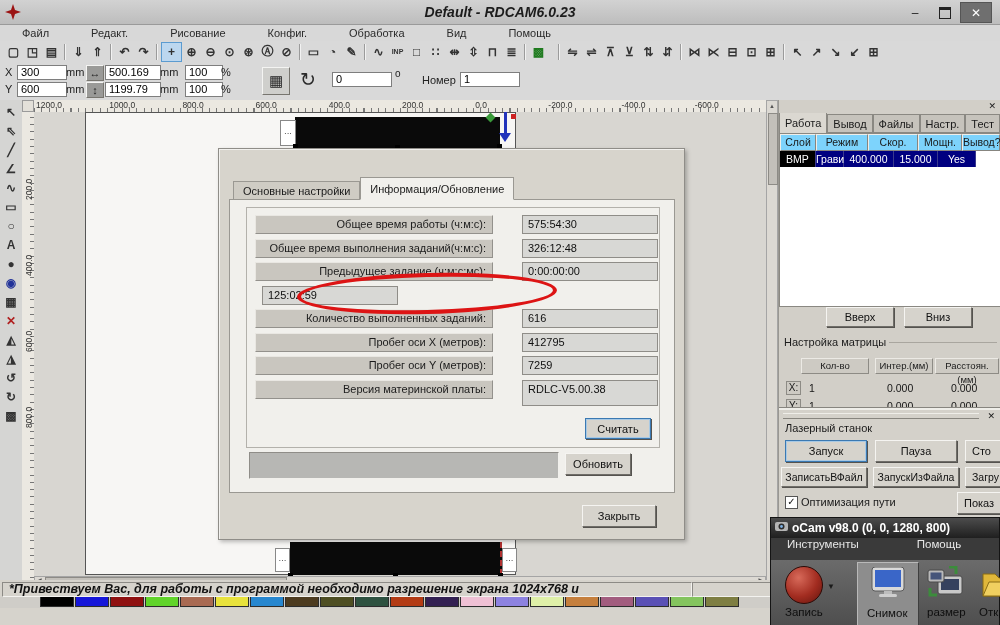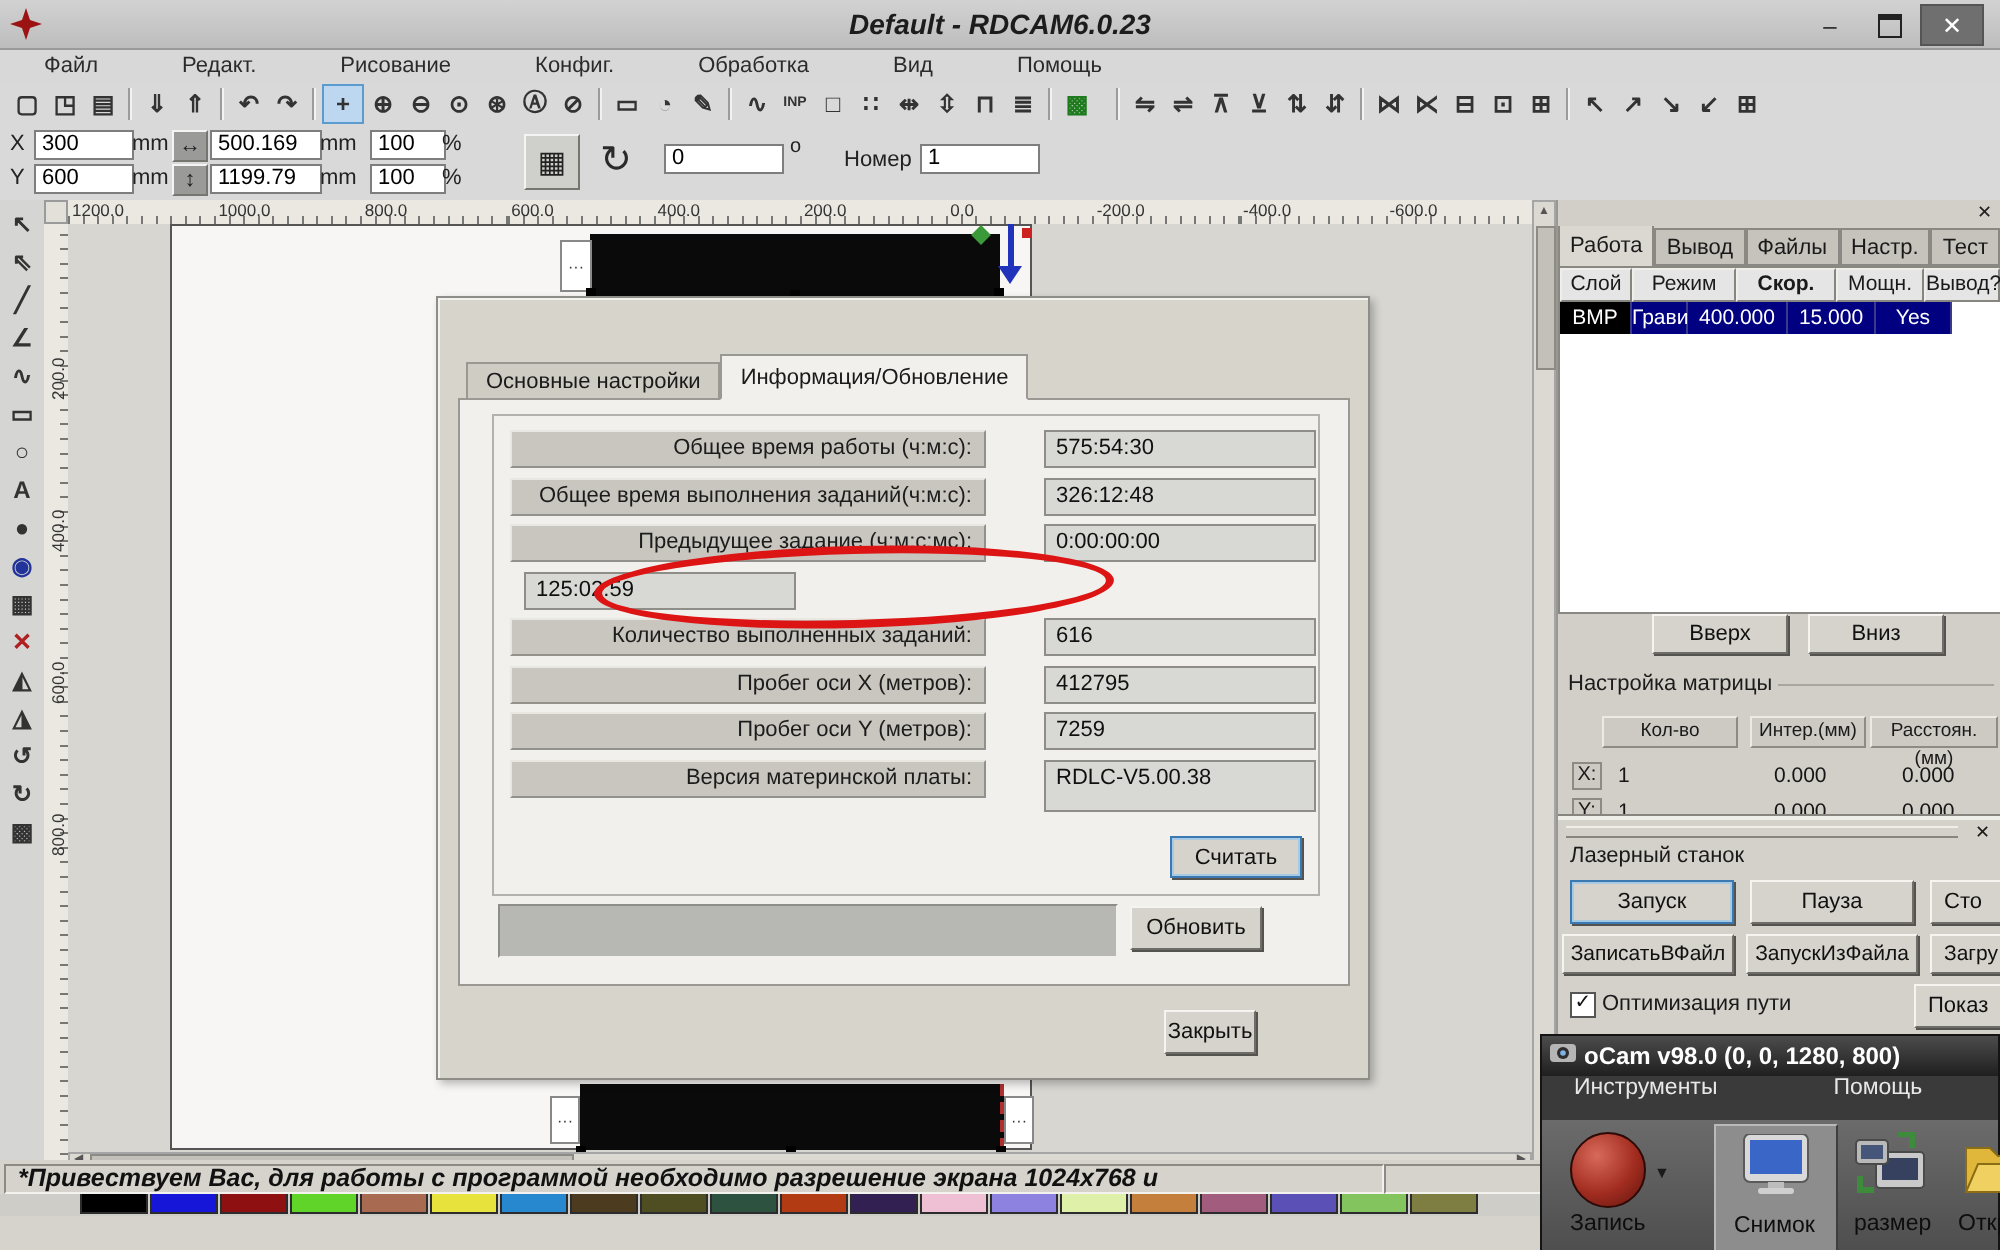--- a/index.html
+++ b/index.html
@@ -99,21 +99,21 @@
     border:1px solid;border-color:#8f8d88 #f1f0ec #f1f0ec #8f8d88;}
   
   .rpanel{left:778px;top:100px;width:222px;height:485px;background:#d2cfc8;border-left:1px solid #9a9892;box-sizing:border-box;}
   .rp-close{position:absolute;right:4px;top:1px;font-size:9px;color:#222;}
   .rtabs{position:absolute;left:0;top:13px;height:20px;display:flex;align-items:flex-end;width:222px;overflow:hidden;}
   .rtab{border:1px solid #8a8882;padding:0 5px;font-size:11px;white-space:nowrap;display:flex;align-items:center;}
   .rtab.active{height:20px;background:#dbd8d1;border-bottom:none;}
   .rtab.inactive{height:17px;background:#c6c3bc;}
   .ltable{position:absolute;left:0;top:33px;width:222px;height:174px;background:#fff;border:1px solid #8a8882;box-sizing:border-box;}
   .hrow,.drow2{display:flex;}
-  .hcell{background:#e5e5e5;border:1px solid;border-color:#efeee9 #87857f #87857f #efeee9;
+  .hcell{background:#7dd3fc;border:1px solid;border-color:#efeee9 #87857f #87857f #efeee9;
     font-size:10.5px;height:17px;line-height:15px;text-align:center;box-sizing:border-box;flex:none;}
   .dcell{background:#000080;color:#fff;font-size:10.5px;height:16px;line-height:16px;text-align:center;
     border-right:1px solid #3a3a8c;box-sizing:border-box;flex:none;}
   .dcell.first{background:#000;}
   .matrix-title{position:absolute;left:5px;top:236px;font-size:11px;color:#1c1c1c;}
   .mline{position:absolute;top:242px;height:1px;background:#a9a69f;}
   .mhead{position:absolute;height:16px;background:#cdcac3;border:1px solid;border-color:#eceae5 #8d8b85 #8d8b85 #eceae5;
     font-size:9.5px;text-align:center;line-height:14px;box-sizing:border-box;}
   .mtext{position:absolute;font-size:10.5px;color:#151515;}
   .axisbox{position:absolute;width:15px;height:14px;background:#cdcac3;border:1px solid #8d8b85;
@@ -360,21 +360,21 @@
       <span class="rtab inactive">Вывод</span>
       <span class="rtab inactive">Файлы</span>
       <span class="rtab inactive">Настр.</span>
       <span class="rtab inactive">Тест</span>
 
     </div>
     <div class="ltable">
       <div class="hrow">
         <span class="hcell" style="width:36px;">Слой</span>
         <span class="hcell" style="width:52px;">Режим</span>
-        <span class="hcell" style="width:50px;font-weight:bold;">Скор.</span>
+        <span class="hcell" style="width:50px;">Скор.</span>
         <span class="hcell" style="width:44px;">Мощн.</span>
         <span class="hcell" style="width:38px;">Вывод?</span>
       </div>
       <div class="drow2">
         <span class="dcell first" style="width:36px;">BMP</span>
         <span class="dcell" style="width:28px;">Гравиров.</span>
         <span class="dcell" style="width:50px;">400.000</span>
         <span class="dcell" style="width:44px;">15.000</span>
         <span class="dcell" style="width:38px;">Yes</span>
       </div>
@@ -452,21 +452,21 @@
               <span class="dl">Версия материнской платы:</span>
               <span class="dv tall">RDLC-V5.00.38</span>
             </div>
         </div>
         <div class="btn abs focus" style="right:8px;bottom:8px;width:66px;height:21px;">Считать</div>
       </div>
       <div class="progress"></div>
       <div class="btn abs" style="left:335px;top:253px;width:66px;height:22px;">Обновить</div>
     </div>
     <div class="abs redoval"></div>
-    <div class="btn abs" style="left:363px;top:356px;width:46px;height:22px;">Закрыть</div>
+    <div class="btn abs" style="left:363px;top:356px;width:74px;height:22px;">Закрыть</div>
   </div>
 
   <div class="abs ocam">
     <div class="ocam-title">
       <span style="margin:0 4px 0 4px;">
         <svg width="13" height="13">
             <rect x="0" y="2" width="13" height="9" rx="2" fill="#b5b5b5"></rect>
             <circle cx="6.5" cy="6.5" r="3" fill="#2d2d2d"></circle>
             <circle cx="6.5" cy="6.5" r="1.4" fill="#7fb2e5"></circle>
           </svg>

